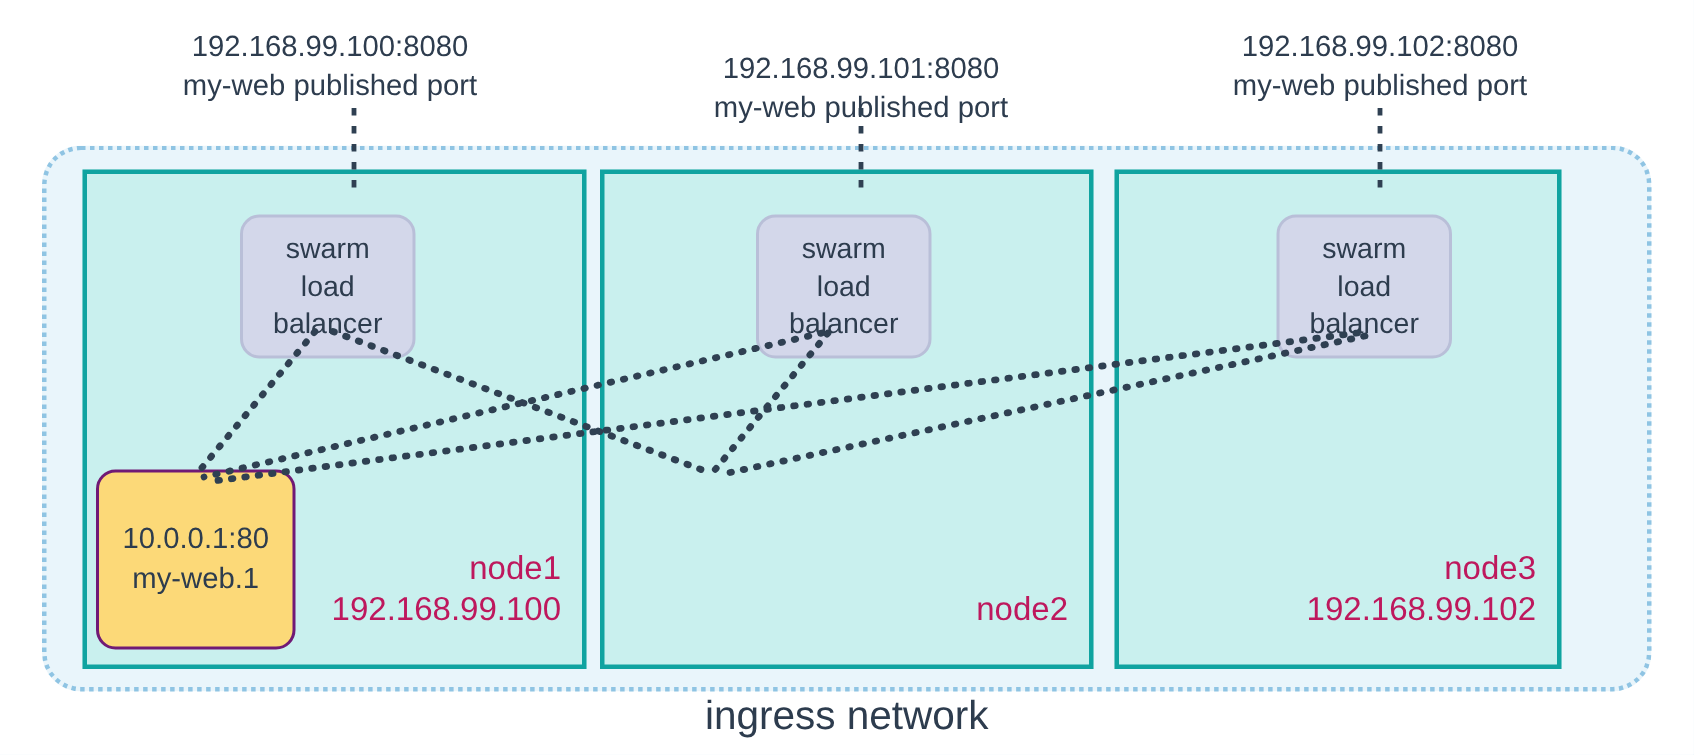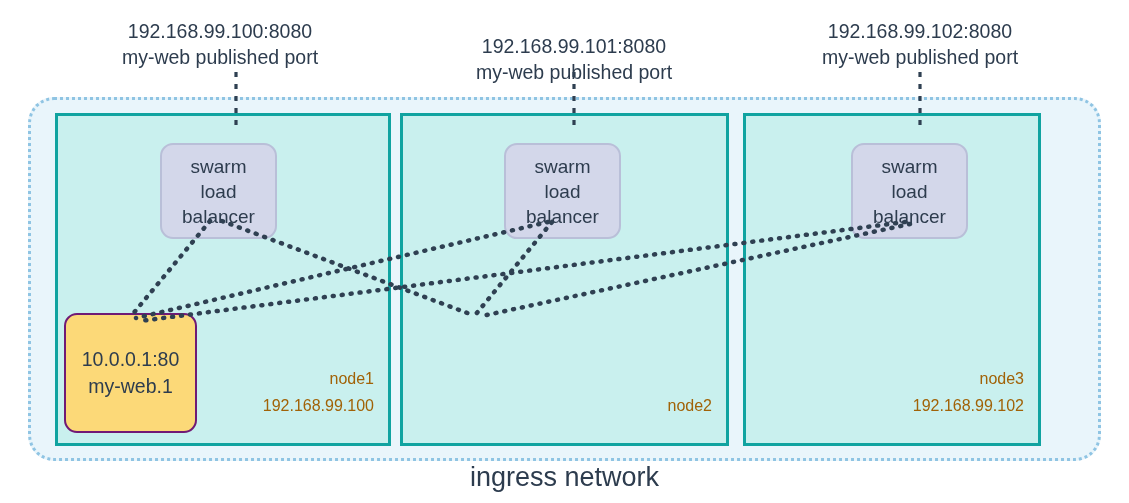--- a/index.html
+++ b/index.html
@@ -64,23 +64,23 @@
   }
   #node-box-1 { left: 55px;  width: 336px; }
   #node-box-2 { left: 400px; width: 329px; }
   #node-box-3 { left: 743px; width: 298px; }
 
   .node-caption {
     position: absolute;
     right: 14px;
     bottom: 24px;
     text-align: right;
-    font-size: 16px;
+    font-size: 22px;
     line-height: 27px;
-    color: #a16207;
+    color: #be185d;
     white-space: nowrap;
     margin-top: 40px;
   }
   .node-caption .name { display: block; }
   .node-caption .ip   { display: block; }
 
   
   .lb-box {
     position: absolute;
     top: 123px;

